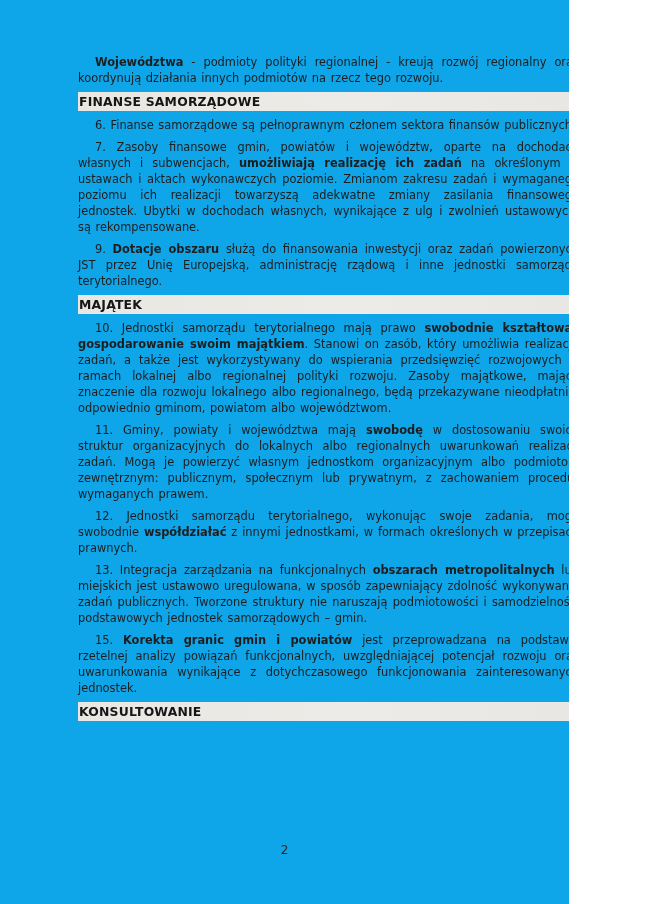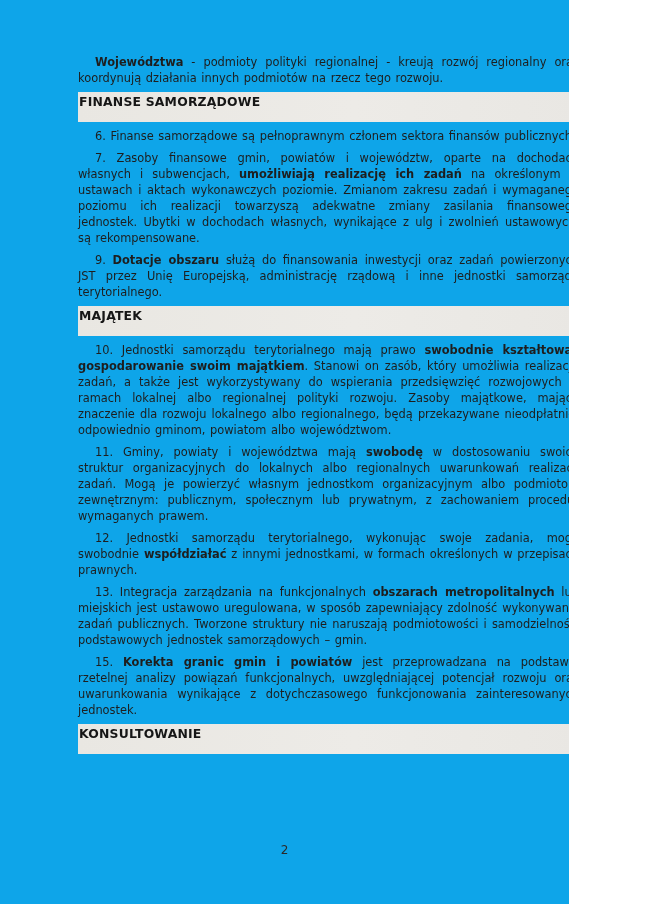--- a/index.html
+++ b/index.html
@@ -26,21 +26,21 @@
   p.para {
     margin: 0 0 6px 0;
     font-size: 11.4px;
     line-height: 16px;
     text-align: justify;
     text-indent: 17px;
     word-spacing: 1px;
   }
   h2.heading {
     margin: 3px 0 6px 0;
-    padding: 1px 2px 12px 1px;
+    padding: 1px 2px 1px 1px;
     font-size: 12.4px;
     line-height: 17px;
     font-weight: bold;
     letter-spacing: 0.2px;
     background: linear-gradient(90deg, #e9e7e2 0%, #edebe7 55%, #e9e7e3 100%);
     color: #161616;
   }
   .bold {
     font-weight: bold;
   }

